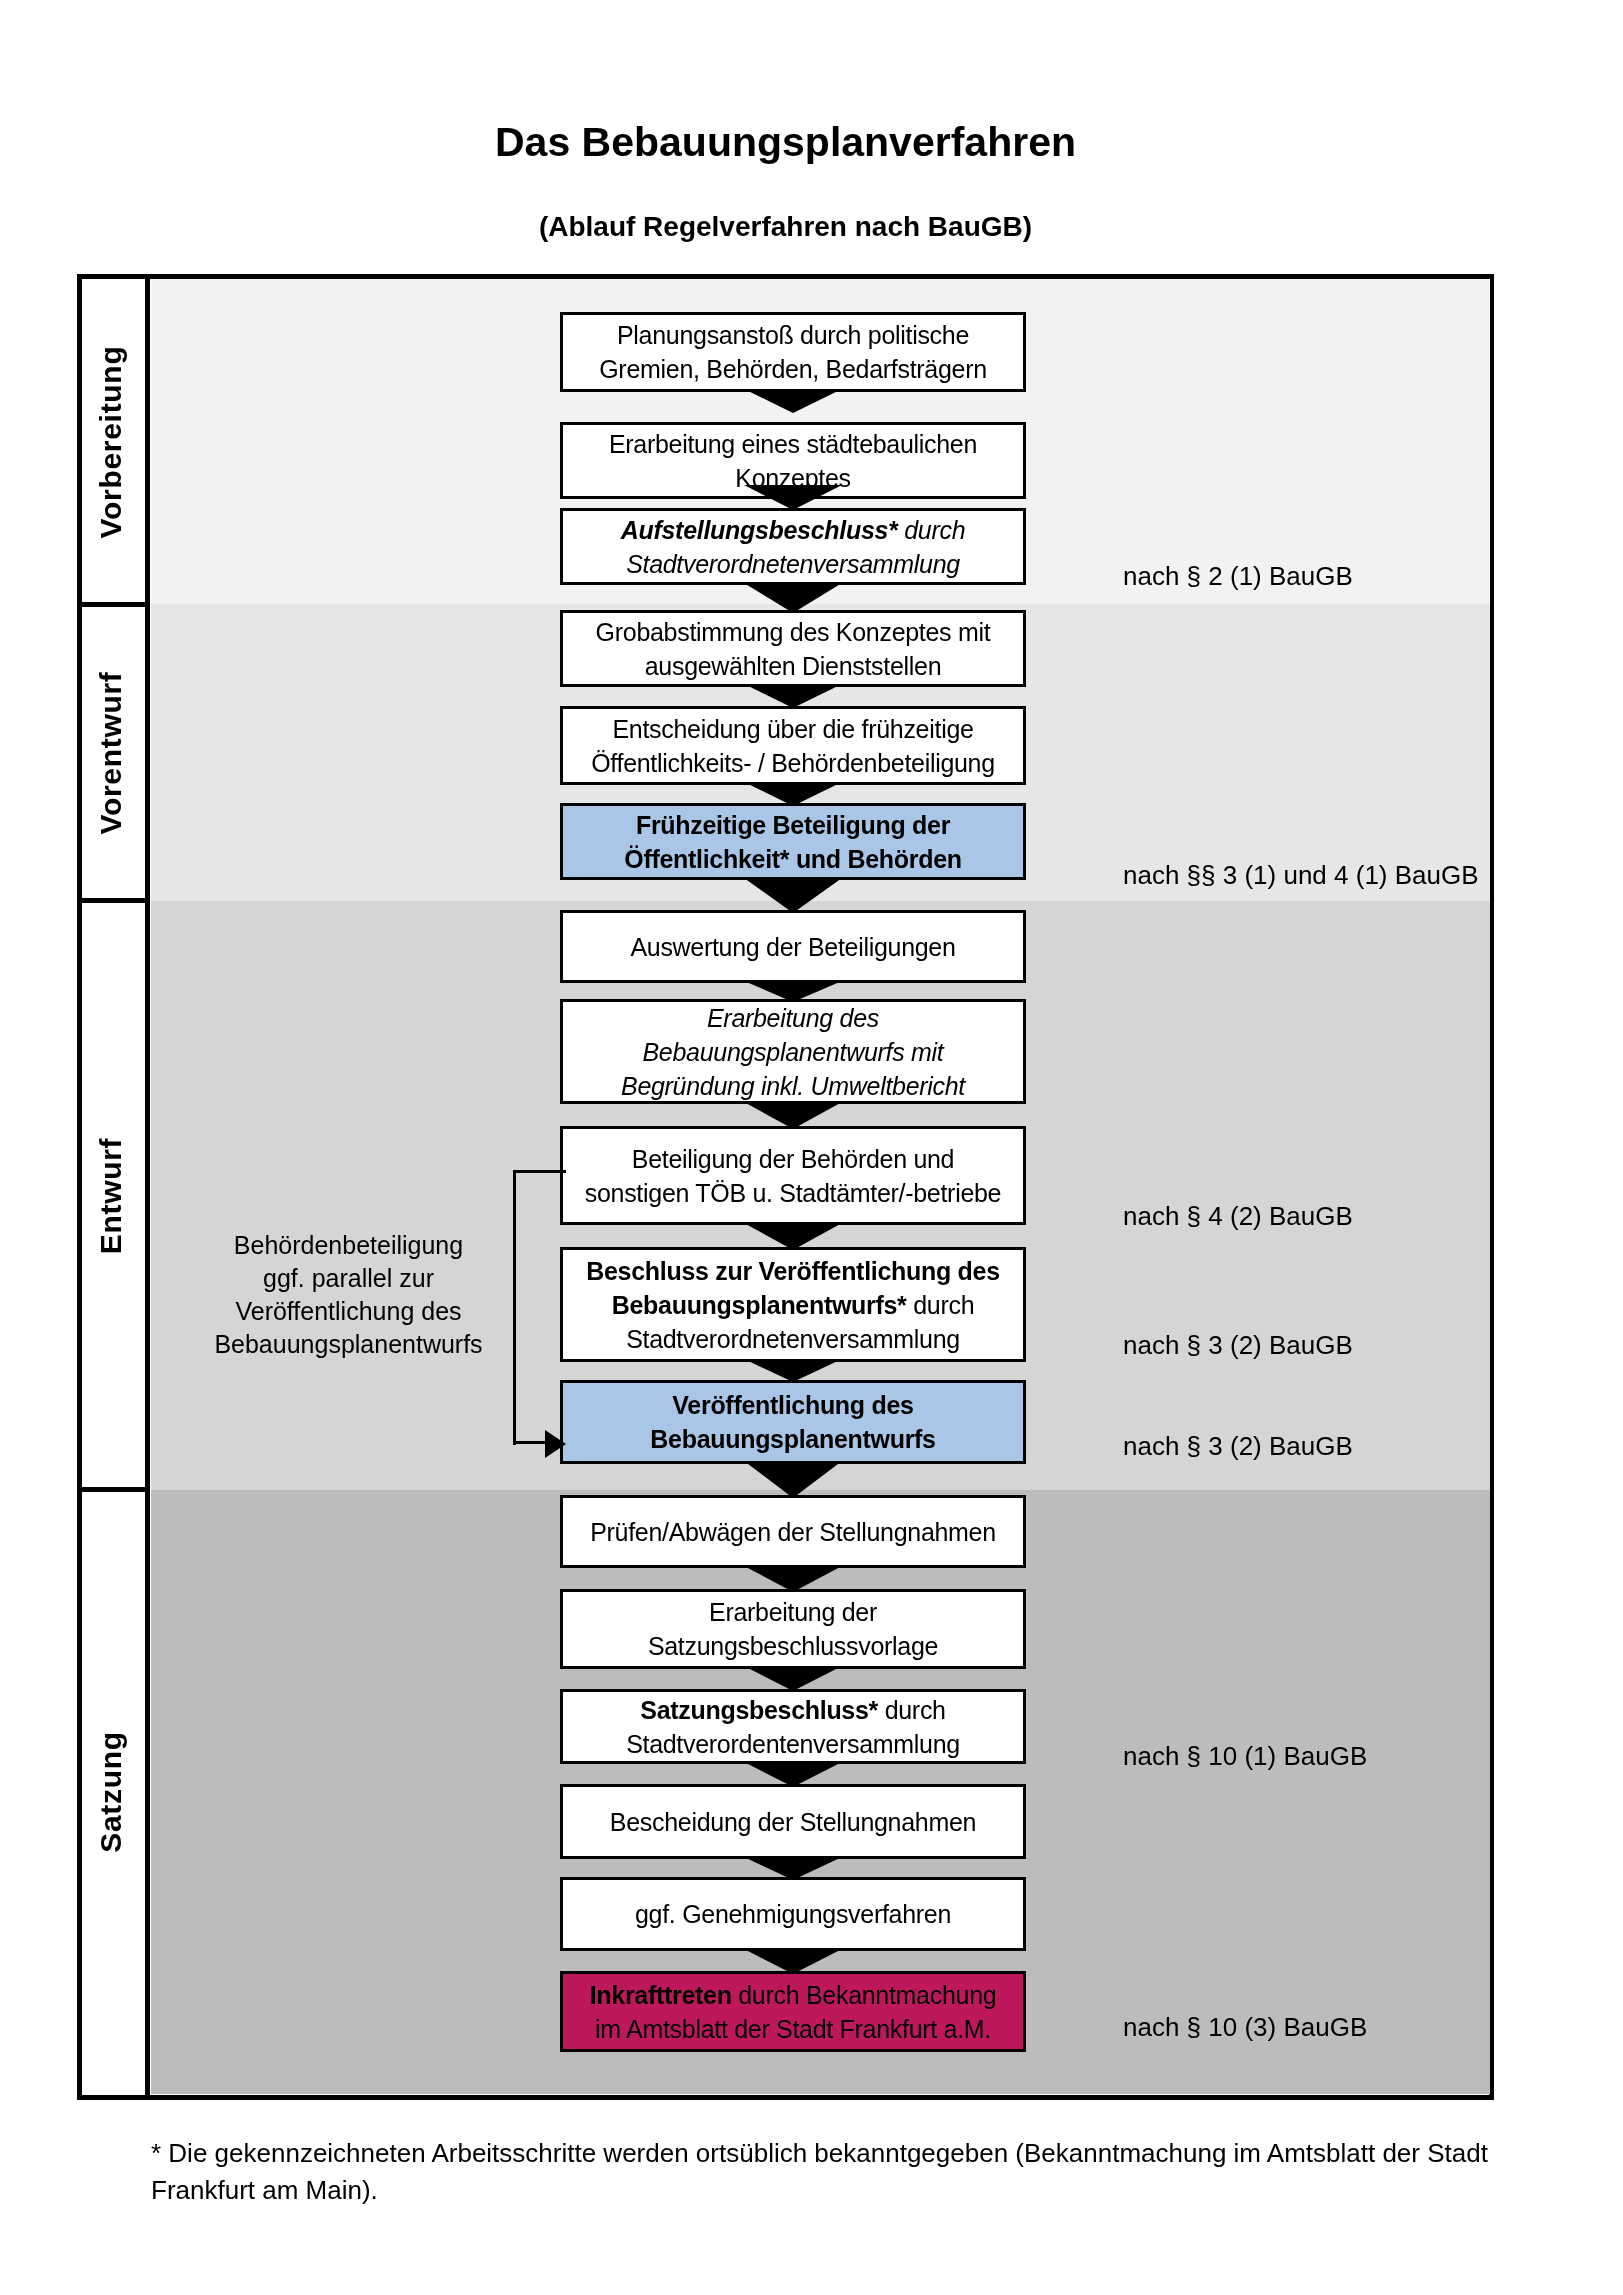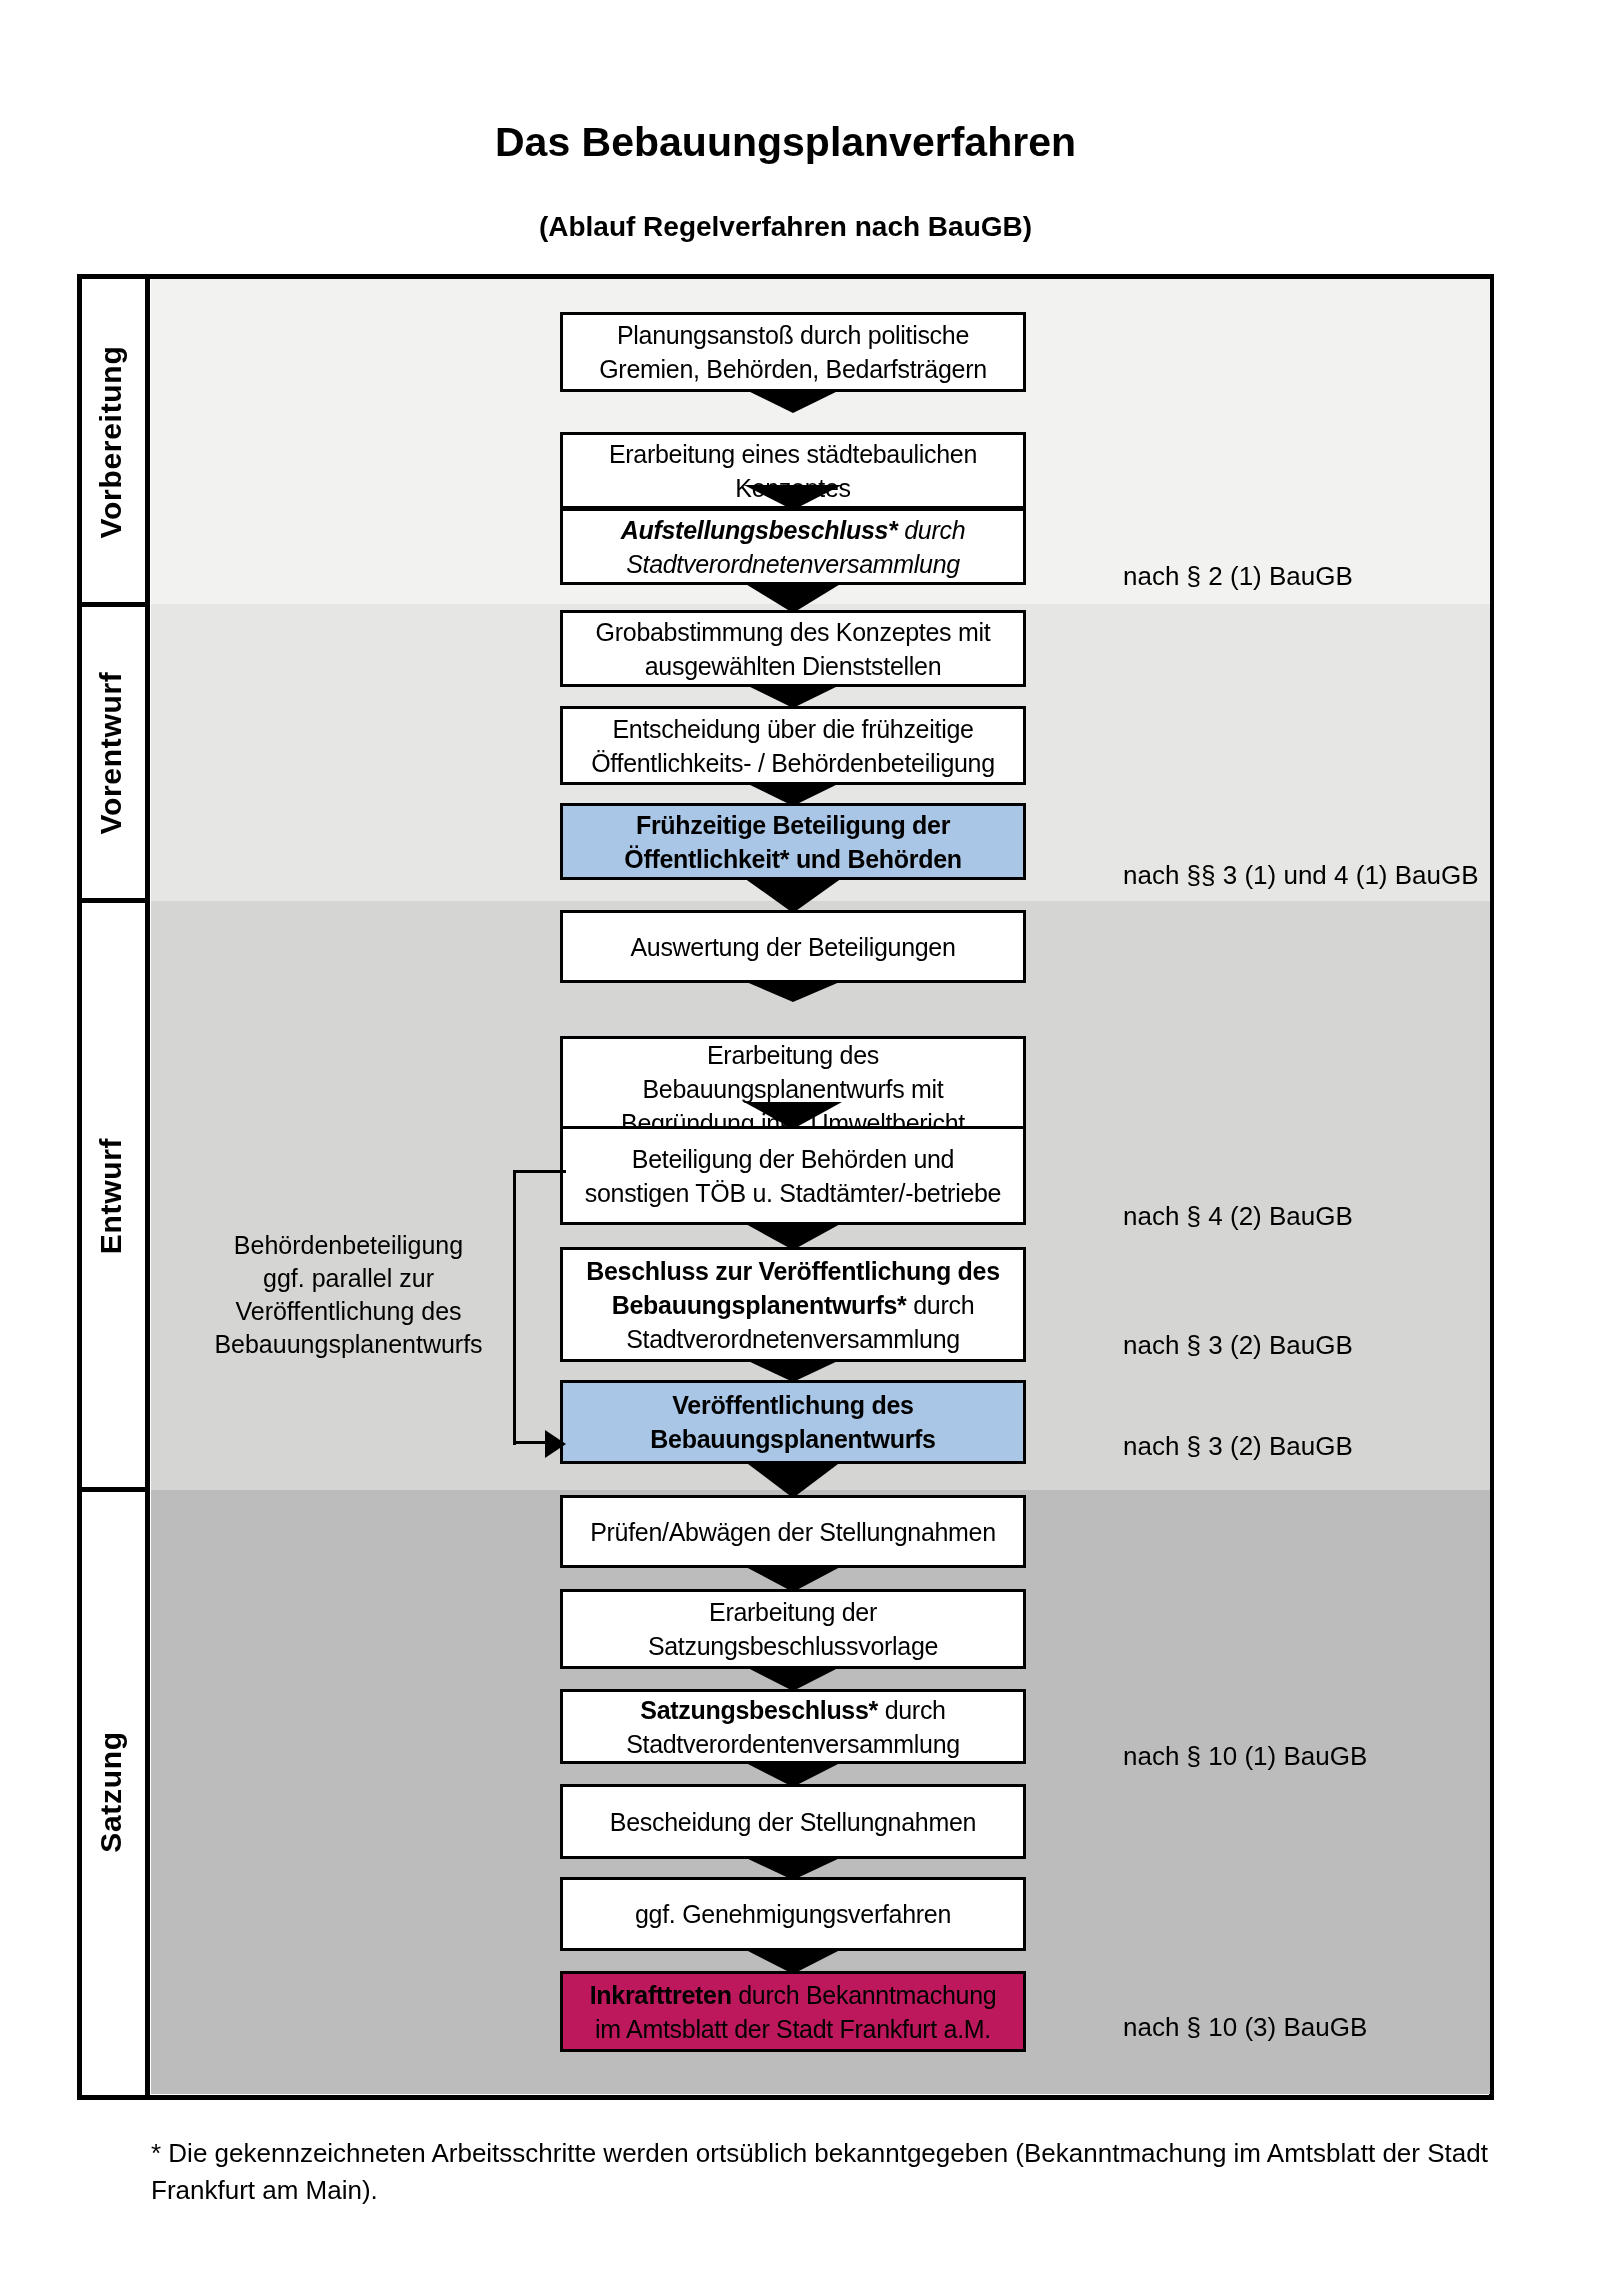--- a/index.html
+++ b/index.html
@@ -64,21 +64,21 @@
       </div>
       <div class="phase-sep abs" style="top: 1487px;"></div>
     </div>
 
   <div class="abs" id="flow-steps">
       <div class="flow-box abs" style="top: 312px; height: 80px;">
         <div class="ln"><span style="font-weight: normal;">Planungsanstoß durch politische</span></div>
         <div class="ln"><span style="font-weight: normal;">Gremien, Behörden, Bedarfsträgern</span></div>
       </div>
       <div class="flow-arrow abs" style="left: 744px; top: 389px; border-top: 24px solid rgb(0, 0, 0);"></div>
-      <div class="flow-box abs" style="top: 432px; height: 77px;">
+      <div class="flow-box abs" style="top: 422px; height: 77px;">
         <div class="ln"><span style="font-weight: normal;">Erarbeitung eines städtebaulichen</span></div>
         <div class="ln"><span style="font-weight: normal;">Konzeptes</span></div>
       </div>
       <div class="flow-arrow abs" style="left: 744px; top: 485px; border-top: 25.5px solid rgb(0, 0, 0);"></div>
       <div class="flow-box abs" style="top: 508px; height: 77px; font-style: italic;">
         <div class="ln"><span style="font-weight: bold;">Aufstellungsbeschluss*</span><span style="font-weight: normal;"> durch</span></div>
         <div class="ln"><span style="font-weight: normal;">Stadtverordnetenversammlung</span></div>
       </div>
       <div class="flow-arrow abs" style="left: 744px; top: 583px; border-top: 30px solid rgb(0, 0, 0);"></div>
       <div class="flow-box abs" style="top: 610px; height: 77px;">
@@ -93,21 +93,21 @@
       <div class="flow-arrow abs" style="left: 744px; top: 782px; border-top: 24px solid rgb(0, 0, 0);"></div>
       <div class="flow-box abs" style="top: 803px; height: 77px; background: rgb(169, 198, 230);">
         <div class="ln"><span style="font-weight: bold;">Frühzeitige Beteiligung der</span></div>
         <div class="ln"><span style="font-weight: bold;">Öffentlichkeit* und Behörden</span></div>
       </div>
       <div class="flow-arrow abs" style="left: 744px; top: 878px; border-top: 35px solid rgb(0, 0, 0);"></div>
       <div class="flow-box abs" style="top: 910px; height: 73px;">
         <div class="ln"><span style="font-weight: normal;">Auswertung der Beteiligungen</span></div>
       </div>
       <div class="flow-arrow abs" style="left: 744px; top: 981px; border-top: 21px solid rgb(0, 0, 0);"></div>
-      <div class="flow-box abs" style="top: 1036px; height: 105px;">
+      <div class="flow-box abs" style="top: 999px; height: 105px; font-style: italic;">
         <div class="ln"><span style="font-weight: normal;">Erarbeitung des</span></div>
         <div class="ln"><span style="font-weight: normal;">Bebauungsplanentwurfs mit</span></div>
         <div class="ln"><span style="font-weight: normal;">Begründung inkl. Umweltbericht</span></div>
       </div>
       <div class="flow-arrow abs" style="left: 744px; top: 1102px; border-top: 27.5px solid rgb(0, 0, 0);"></div>
       <div class="flow-box abs" style="top: 1126px; height: 99px;">
         <div class="ln"><span style="font-weight: normal;">Beteiligung der Behörden und</span></div>
         <div class="ln"><span style="font-weight: normal;">sonstigen TÖB u. Stadtämter/-betriebe</span></div>
       </div>
       <div class="flow-arrow abs" style="left: 744px; top: 1223px; border-top: 27px solid rgb(0, 0, 0);"></div>

